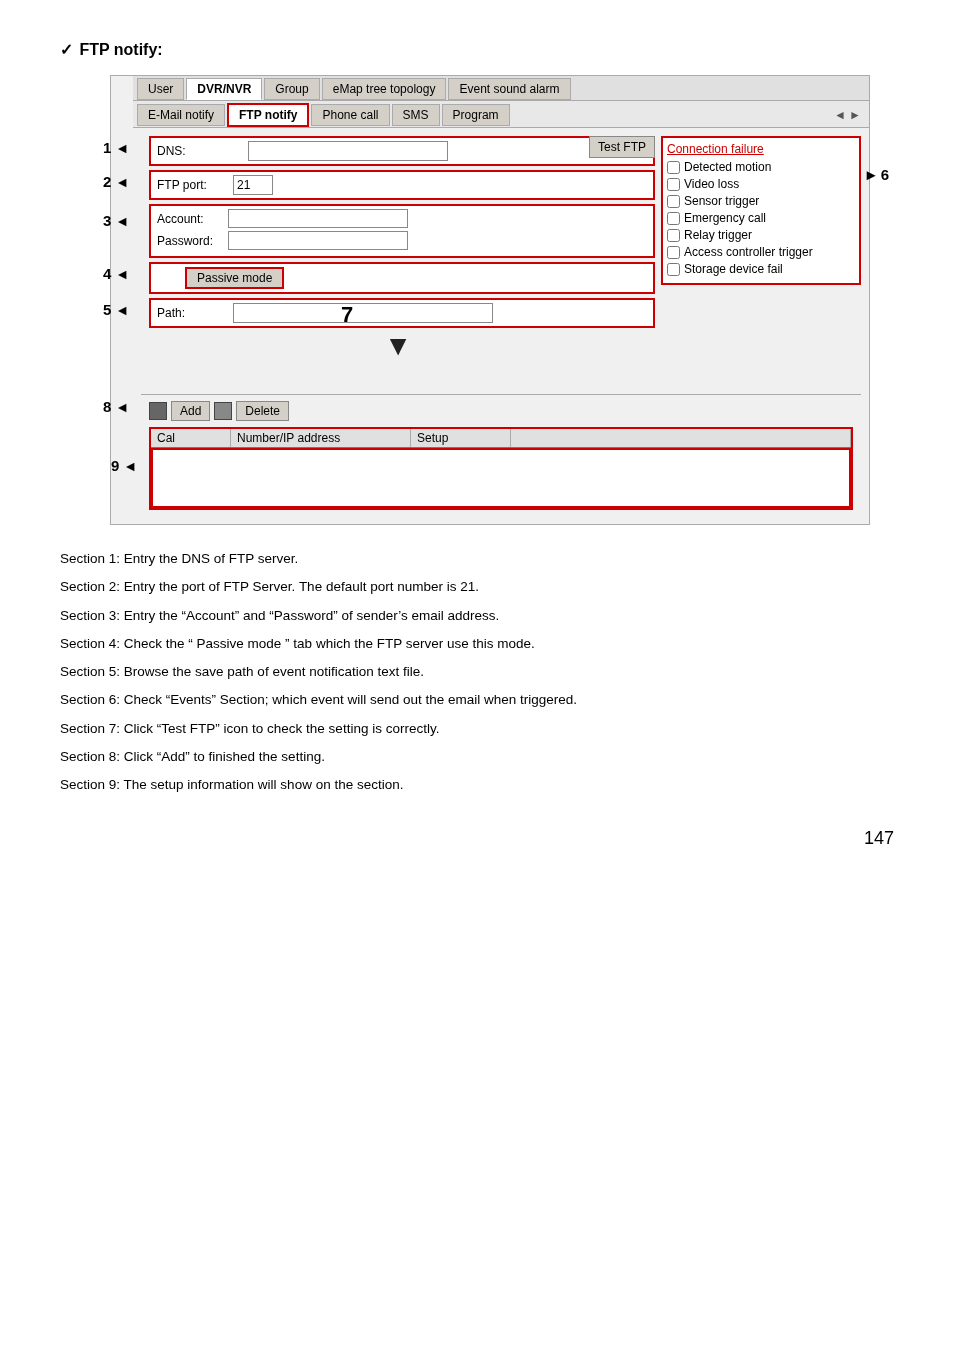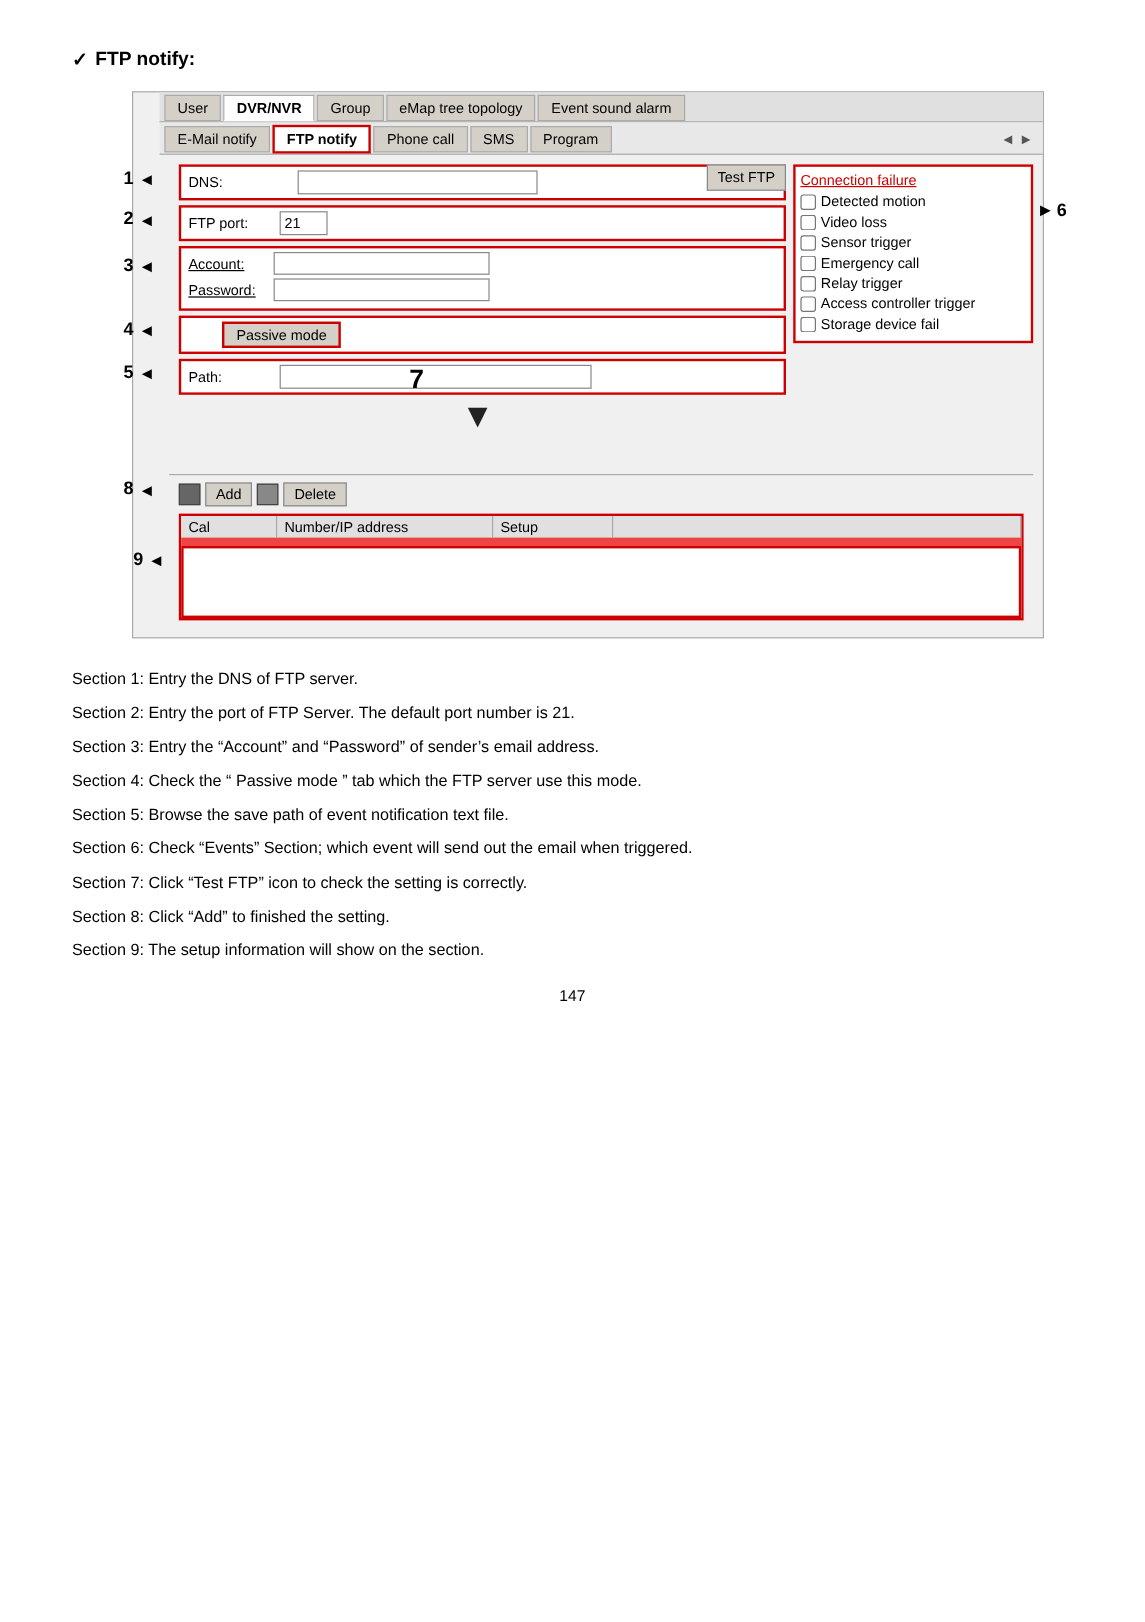--- a/index.html
+++ b/index.html
@@ -182,21 +182,21 @@
     }
 
     
     .table-container {
       border: 2px solid #cc0000;
       background: #fff;
     }
     .table-header {
       display: flex;
       background: #e0e0e0;
-      border-bottom: 7px solid #ef4444;
+      border-bottom: 1px solid #ef4444;
       font-size: 12px;
     }
     .table-header-cell {
       padding: 2px 6px;
       border-right: 1px solid #aaa;
     }
     .col-cal { width: 80px; }
     .col-num { width: 180px; }
     .col-setup { width: 100px; }
     .col-rest { flex: 1; }
@@ -210,23 +210,23 @@
       margin-top: 10px;
     }
     .desc-line {
       font-size: 13.5px;
       margin-bottom: 8px;
       line-height: 1.5;
     }
     .desc-line strong { font-weight: normal; }
 
     .page-number {
-      text-align: center;
-      margin-top: 20px;
-      font-size: 13px;
+      text-align: right;
+      margin-top: 33px;
+      font-size: 18px;
     }
 
     
     .outer-wrapper {
       position: relative;
       margin-left: 50px;
     }
 
     
     .num-annot {
@@ -380,21 +380,21 @@
                 <span class="form-label">FTP port:</span>
                 <input type="text" class="form-input input-port" value="21" style="">
               </div>
             </div>
 
             <div style="position:relative; margin-bottom:4px;">
               <div class="num-annot" style="top:8px;">
                 <span>3</span>
                 <span class="arrow-left">◄</span>
               </div>
-              <div class="account-section" style="margin-left:8px;text-decoration:underline;">
+              <div class="account-section" style="margin-left:8px;">
                 <div class="acc-row">
                   <span class="acc-label">Account:</span>
                   <input type="text" class="acc-input" style="">
                 </div>
                 <div class="acc-row">
                   <span class="acc-label">Password:</span>
                   <input type="password" class="acc-input" style="">
                 </div>
               </div>
             </div>

